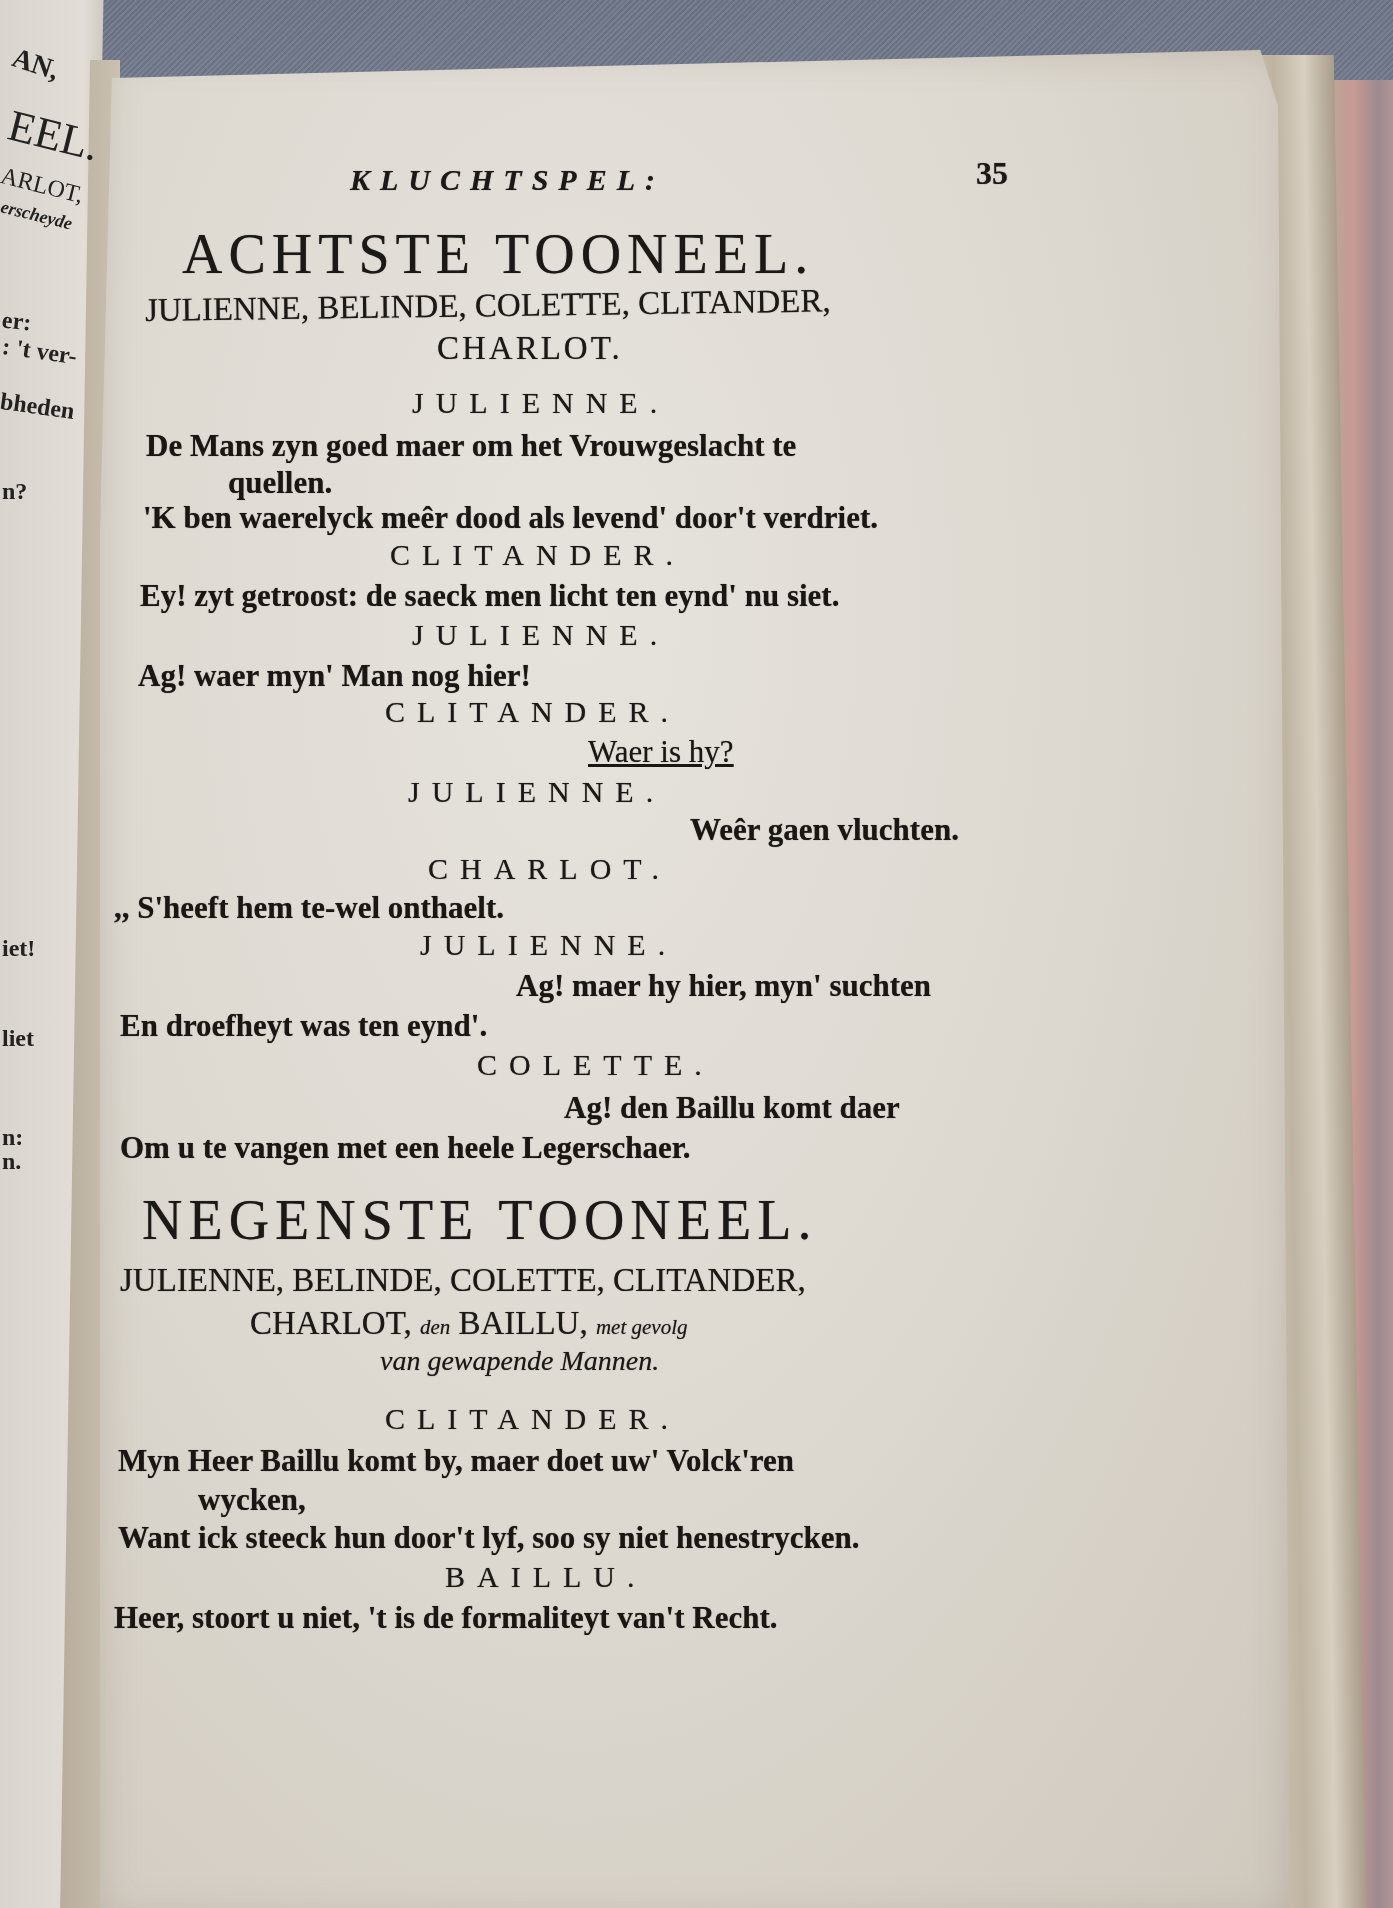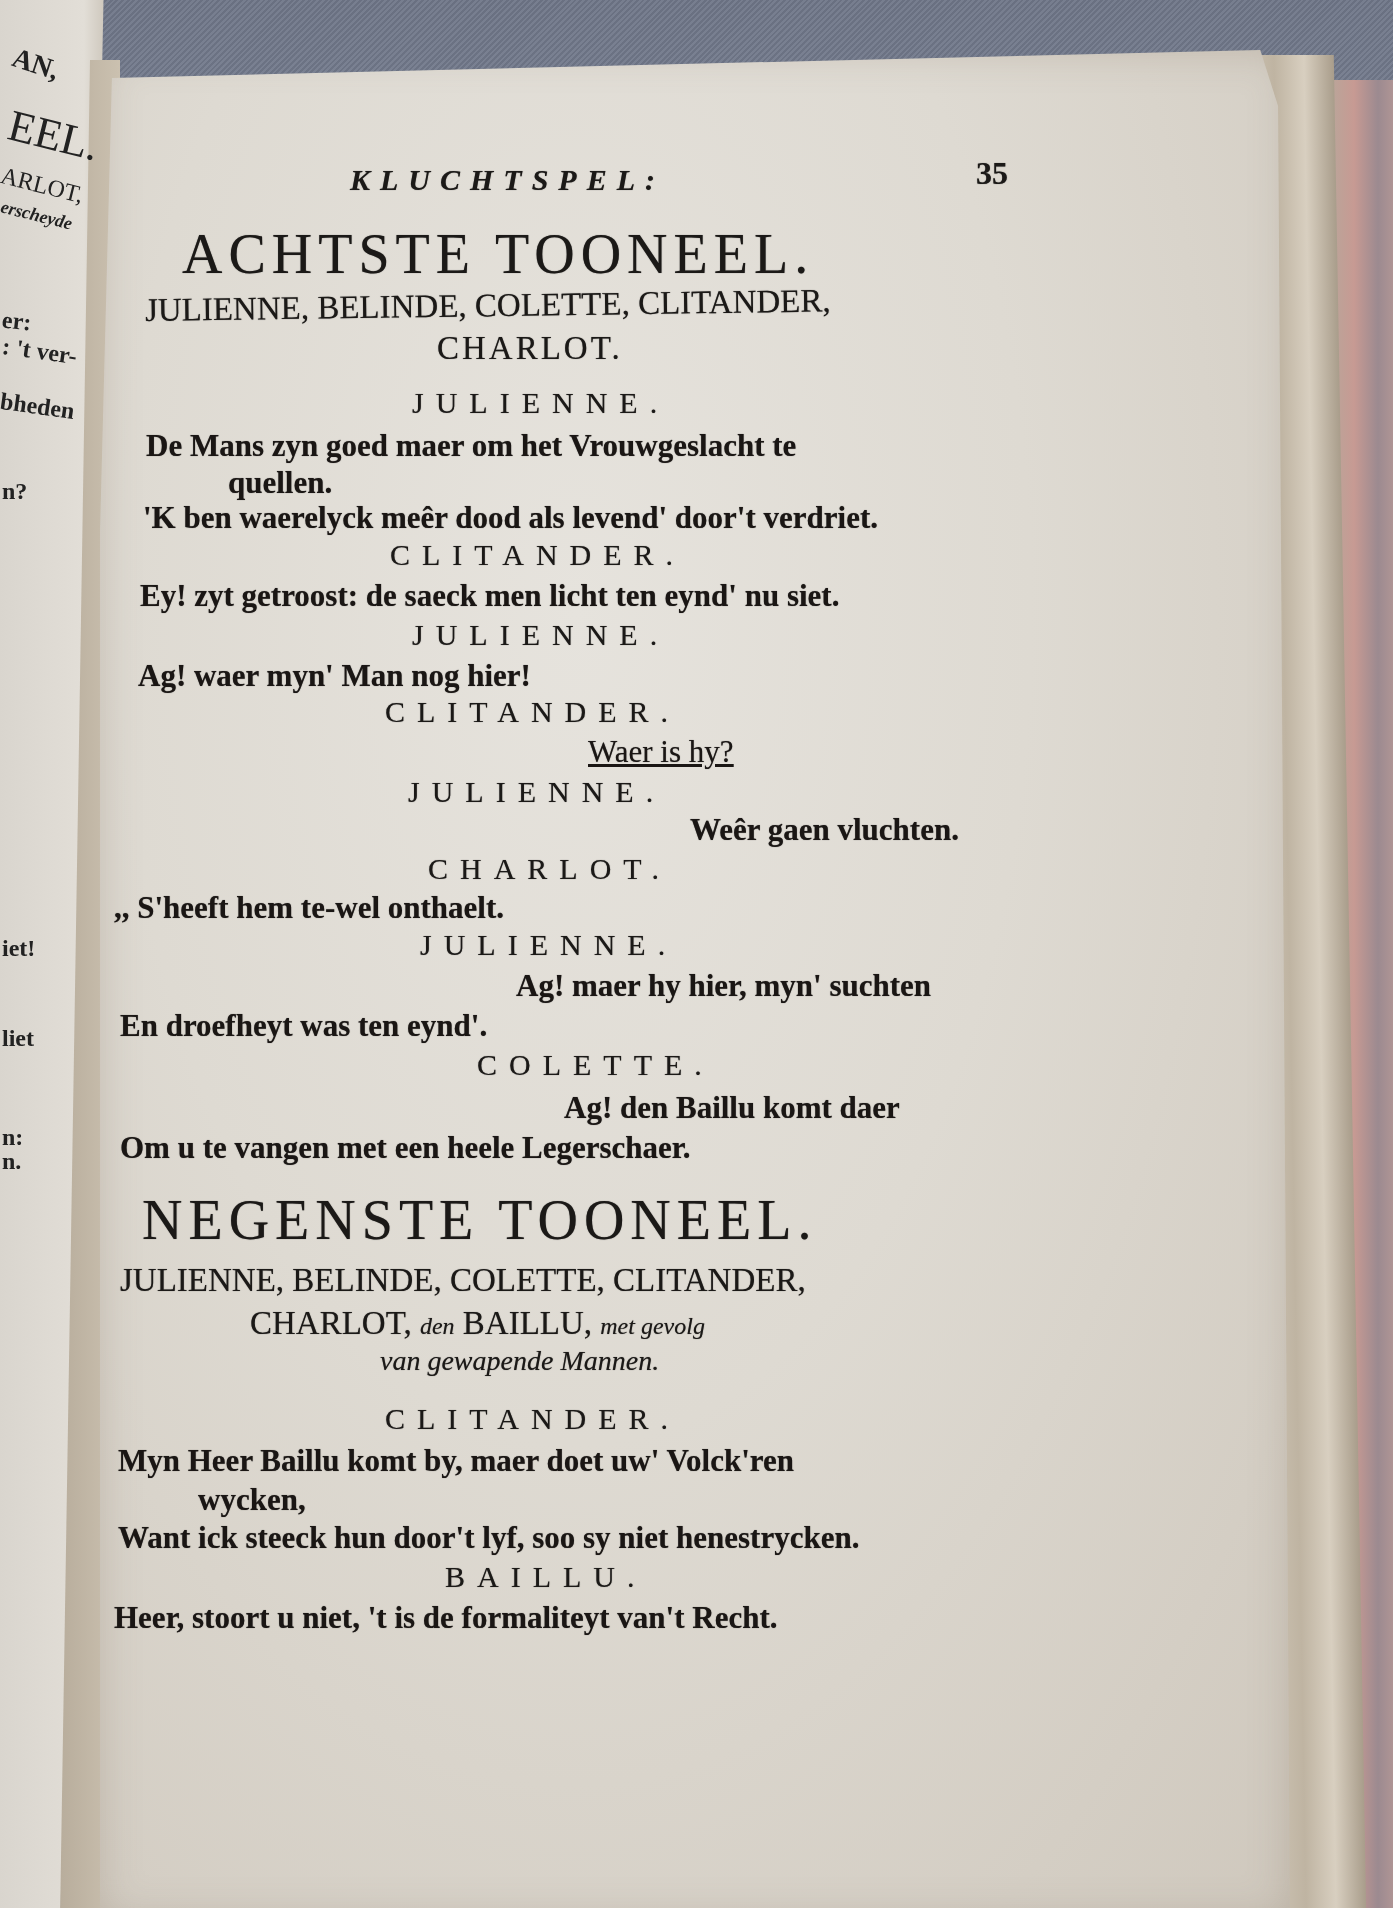--- a/index.html
+++ b/index.html
@@ -48,21 +48,21 @@
   .text {
     position: absolute; white-space: nowrap;
     transform-origin: left center;
   }
   .running-head {
     font-style: italic; font-weight: bold; font-size: 30px; letter-spacing: 10px;
   }
   .page-num { font-size: 32px; font-weight: bold; }
   .scene-title { font-size: 56px; letter-spacing: 6px; font-weight: normal; }
   .cast { font-size: 33px; font-weight: normal; }
-  .cast i { font-size: 24px; }
+  .cast i { font-size: 21px; }
   .speaker { font-size: 30px; letter-spacing: 12px; }
   .line { font-size: 31px; font-weight: bold; color: #1a1614; }
   .ink { text-shadow: 0 0 1px rgba(0,0,0,0.55); }
 </style>
 </head>
 <body>
 
 <div class="backdrop"></div>
 <div class="right-cover"></div>
 <div class="page-edges"></div>

